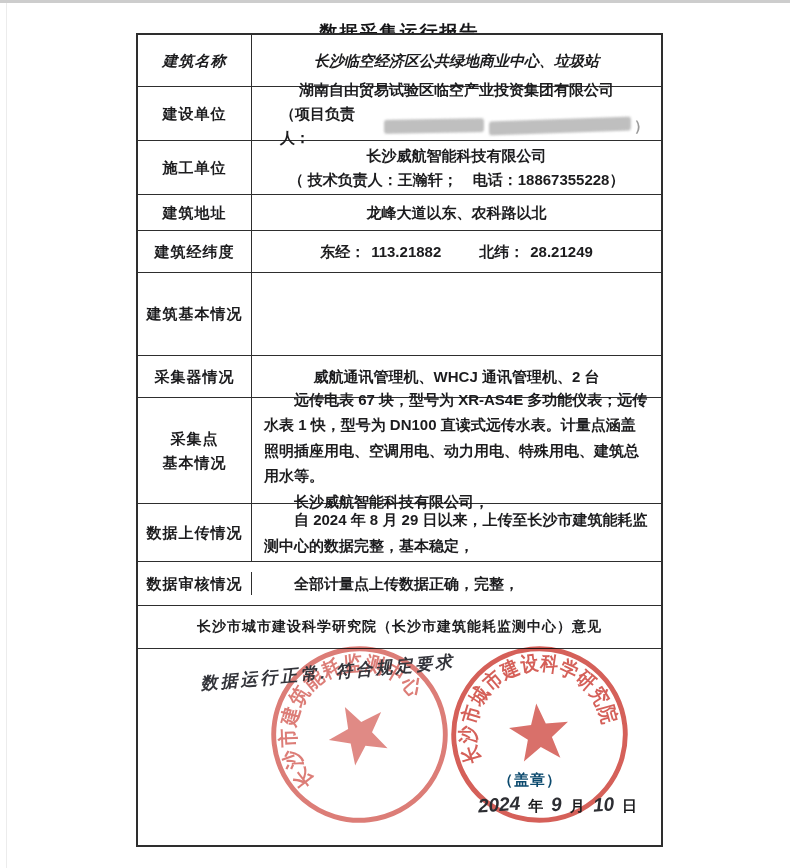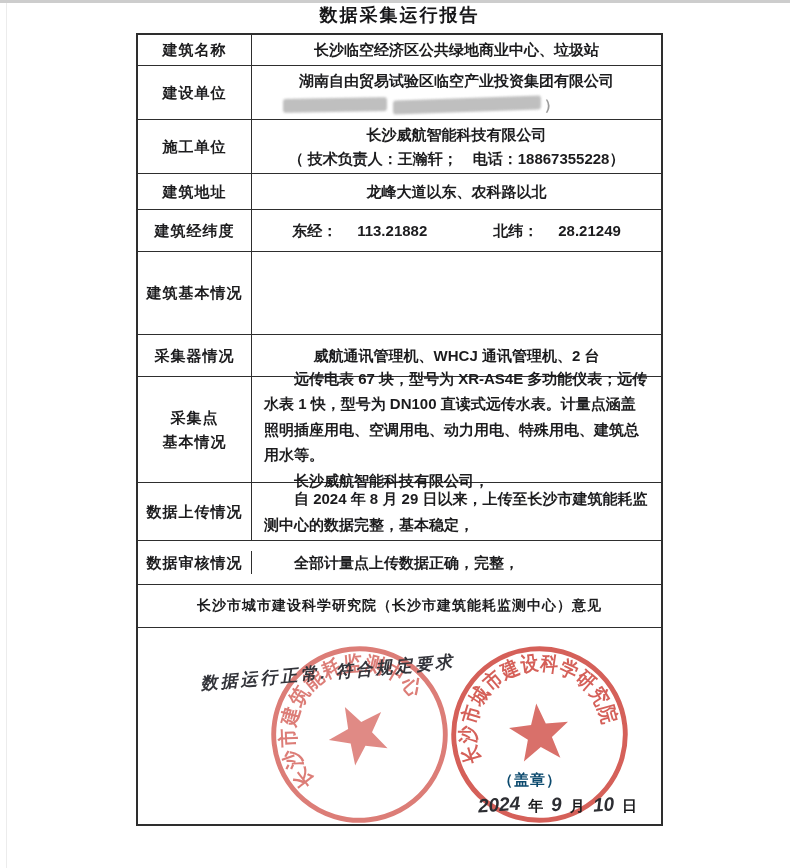--- a/index.html
+++ b/index.html
@@ -9,53 +9,53 @@
     background: #ffffff;
     color: #1c1c1e;
     position: relative;
     overflow: hidden;
   }
   .page { position: absolute; inset: 0; background: #ffffff; }
   .top-chrome { position: absolute; left: 0; top: 0; width: 790px; height: 3px; background: #cdcdcd; }
   .left-edge-line { position: absolute; left: 6px; top: 3px; width: 1px; height: 865px; background: #ececec; }
 
   .doc-title {
-    position: absolute; left: 136px; top: 3px; width: 527px;
+    position: absolute; left: 136px; top: 20px; width: 527px;
     text-align: center; font-size: 18px; font-weight: 700; letter-spacing: 2px;
     color: #161618;
   }
 
   .doc-table {
     position: absolute; left: 136px; top: 33px; width: 527px;
     border: 2px solid #2e2e2e;
     background: #ffffff;
   }
   .row { display: flex; border-bottom: 1.6px solid #2e2e2e; }
   .row:last-child { border-bottom: none; }
-  .r1 { height: 31px; } .r2 { height: 54px; } .r3 { height: 54px; }
+  .r1 { height: 52px; font-style: italic; } .r2 { height: 54px; } .r3 { height: 54px; }
   .r4 { height: 36px; } .r5 { height: 42px; } .r6 { height: 83px; }
   .r7 { height: 42px; } .r8 { height: 106px; } .r9 { height: 58px; }
   .r10 { height: 44px; align-items: center; } .r11 { height: 43px; } .r12 { height: 196px; }
 
   .cell-label {
     width: 114px; flex: 0 0 114px;
     border-right: 1.6px solid #2e2e2e;
     display: flex; flex-direction: column; align-items: center; justify-content: center;
     font-size: 15px; font-weight: 700; letter-spacing: 1px; line-height: 1.55;
     text-align: center;
   }
   .cell-content {
     flex: 1; display: flex; flex-direction: column; justify-content: center;
     font-size: 15px; font-weight: 700; padding: 2px 12px;
   }
   .center { align-items: center; text-align: center; }
   .line { line-height: 24px; }
   .para { line-height: 26px; text-align: left; text-indent: 2em; }
   .para-tight { line-height: 25.5px; text-align: left; text-indent: 2em; }
-  .inline-row { display: flex; align-items: center; justify-content: center; gap: 20px; line-height: 24px; }
+  .inline-row { display: flex; align-items: center; justify-content: center; gap: 6px; line-height: 24px; }
   .coord-gap { display: inline-block; width: 26px; }
 
   .redaction-line { display: flex; align-items: center; justify-content: flex-start; line-height: 24px; padding-left: 16px; }
   .redact-box {
     display: inline-block; height: 14px; background: #b5b5b5;
     border-radius: 3px; filter: blur(1.2px); margin: 0 3px; opacity: 0.85;
   }
   .redact-a { width: 104px; transform: skewY(-1deg); }
   .redact-b { width: 148px; transform: skewY(-2deg); }
   .paren-faint { color: #9a9a9a; }
@@ -103,20 +103,21 @@
       <div class="cell-content center">
         <div class="line">长沙临空经济区公共绿地商业中心、垃圾站</div>
       </div>
     </div>
 
     <div class="row r2">
       <div class="cell-label">建设单位</div>
       <div class="cell-content">
         <div class="line" style="text-align:center;">湖南自由贸易试验区临空产业投资集团有限公司</div>
         <div class="redaction-line">
+          <span>（项目负责人：</span>
           <span class="redact-box redact-a"></span>
           <span class="redact-box redact-b"></span>
           <span class="paren-faint">）</span>
         </div>
       </div>
     </div>
 
     <div class="row r3">
       <div class="cell-label">施工单位</div>
       <div class="cell-content center">

